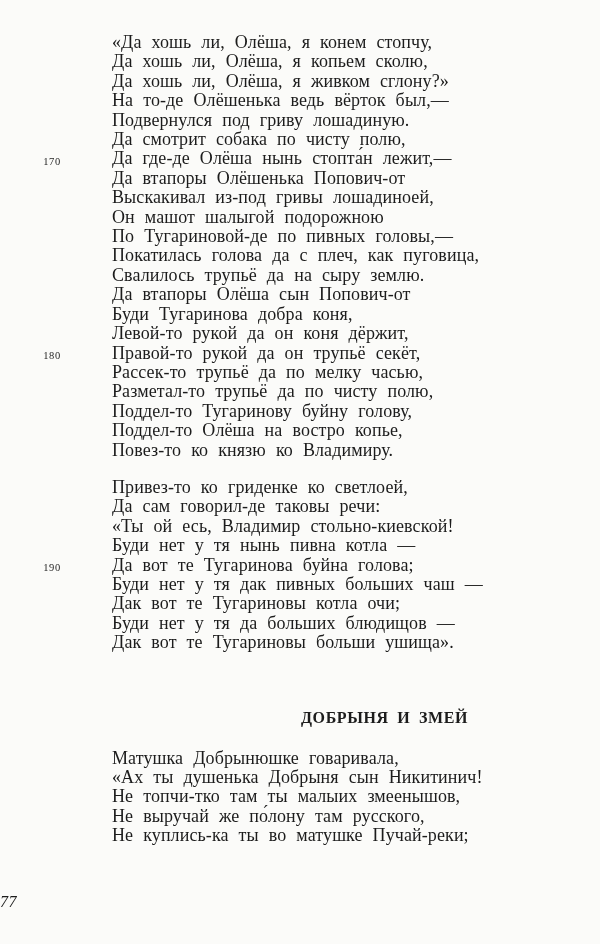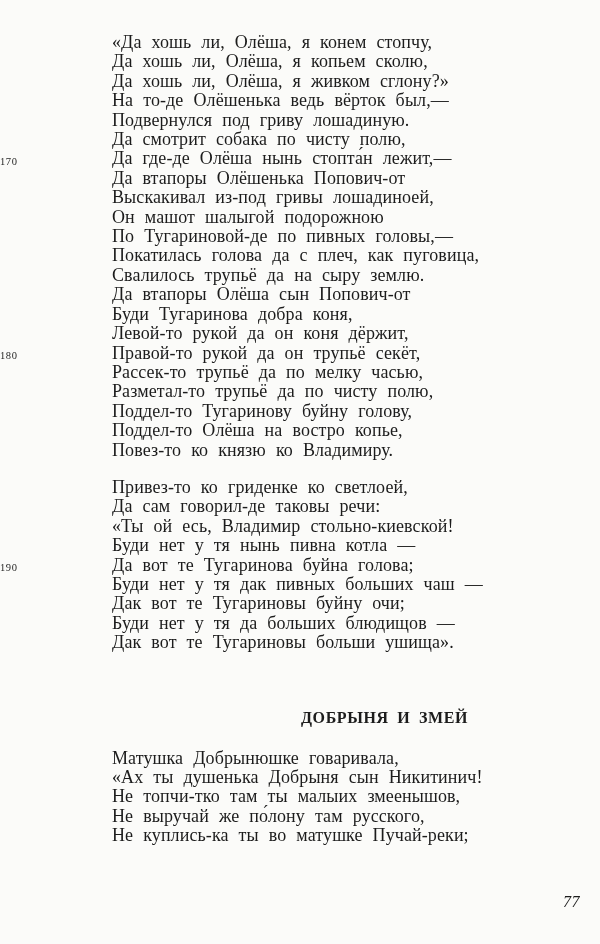--- a/index.html
+++ b/index.html
@@ -34,21 +34,21 @@
     line-height: 19.4px;
     word-spacing: 0.30em;
     letter-spacing: 0.1px;
     white-space: nowrap;
   }
   .line-num {
     position: absolute;
     left: -112px;
     top: 2.9px;
     width: 104px;
-    text-align: left;
+    text-align: center;
     font-size: 10.5px;
     line-height: 19.4px;
     letter-spacing: 0.6px;
     word-spacing: normal;
     color: #252525;
   }
   .heading {
     margin: 56px -112px 22px -25px; 
     text-align: center;
     font-weight: 700;
@@ -56,21 +56,21 @@
     line-height: 18px;
     letter-spacing: 0.6px;
     word-spacing: 4px;
     white-space: nowrap;
   }
   .page-number {
     position: absolute;
     left: 0;
     right: 20px;
     top: 893px;
-    text-align: right;
+    text-align: left;
     font-style: italic;
     font-size: 16px;
     line-height: 18px;
     letter-spacing: 0.5px;
   }
 </style>
 </head>
 <body>
 
 <div class="page">
@@ -99,21 +99,21 @@
         <div class="line"><span>Поддел-то Олёша на востро копье,</span></div>
         <div class="line"><span>Повез-то ко князю ко Владимиру.</span></div>
       </div>
       <div class="stanza">
         <div class="line"><span>Привез-то ко гриденке ко светлоей,</span></div>
         <div class="line"><span>Да сам говорил-де таковы речи:</span></div>
         <div class="line"><span>«Ты ой есь, Владимир стольно-киевской!</span></div>
         <div class="line"><span>Буди нет у тя нынь пивна котла —</span></div>
         <div class="line"><span class="line-num">190</span><span>Да вот те Тугаринова буйна голова;</span></div>
         <div class="line"><span>Буди нет у тя дак пивных больших чаш —</span></div>
-        <div class="line"><span>Дак вот те Тугариновы буйну очи;</span></div>
+        <div class="line"><span>Дак вот те Тугариновы котла очи;</span></div>
         <div class="line"><span>Буди нет у тя да больших блюдищов —</span></div>
         <div class="line"><span>Дак вот те Тугариновы больши ушища».</span></div>
       </div>
       <div class="heading">ДОБРЫНЯ И ЗМЕЙ</div>
       <div class="stanza">
         <div class="line"><span>Матушка Добрынюшке говаривала,</span></div>
         <div class="line"><span>«Ах ты душенька Добрыня сын Никитинич!</span></div>
         <div class="line"><span>Не топчи-тко там ты малыих змеенышов,</span></div>
         <div class="line"><span>Не выручай же по́лону там русского,</span></div>
         <div class="line"><span>Не куплись-ка ты во матушке Пучай-реки;</span></div>

